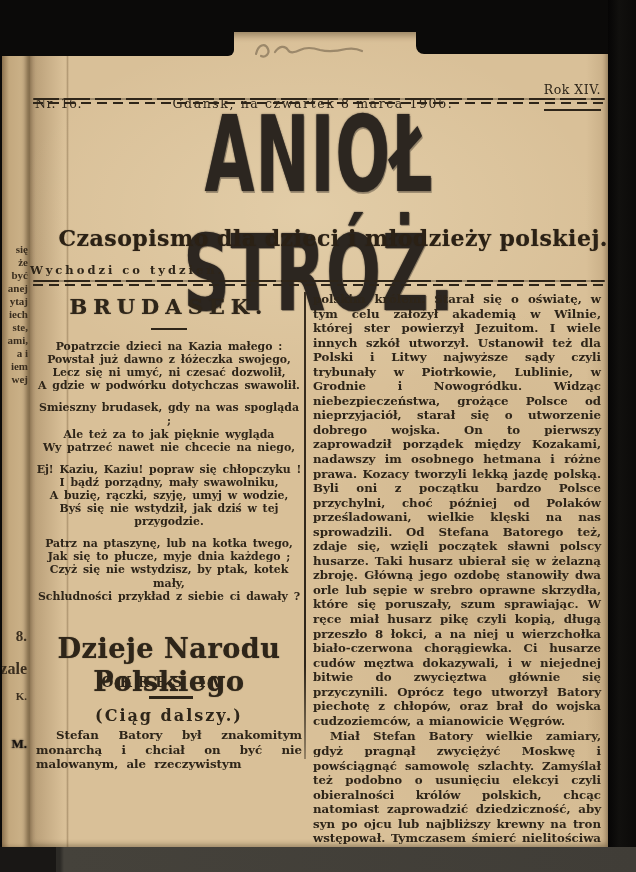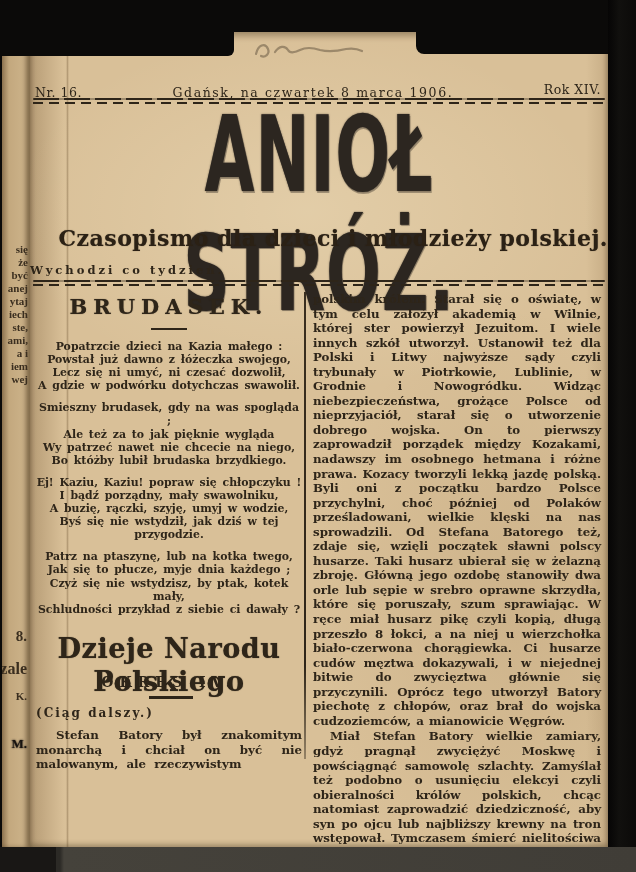--- a/index.html
+++ b/index.html
@@ -31,21 +31,21 @@
       #d9c098;
     box-shadow:inset 0 4px 6px rgba(50,35,15,.35), inset 0 -3px 5px rgba(50,35,15,.3);}
   .crease{position:absolute;left:36px;top:0;width:3px;height:100%;
     background:linear-gradient(90deg,transparent,rgba(70,45,15,.25),transparent);}
 
   
   .hdr{position:absolute;top:50px;left:5px;right:7px;display:flex;
     justify-content:space-between;align-items:flex-end;
     font-size:12.5px;font-weight:normal;letter-spacing:.5px;}
   .hdr .date{letter-spacing:1.6px;}
-  .hdr .vol{border-bottom:2px solid #2e2519;padding-bottom:1px;}
+  .hdr .vol{border-bottom:2px solid #2e2519;padding-bottom:12px;}
 
   
   .rule-deco{position:absolute;left:3px;right:3px;height:8px;}
   .rule-deco .l1{height:2px;border-radius:2px;
     background:repeating-linear-gradient(90deg,#2e2519 0 26px, rgba(46,37,25,.35) 26px 31px);}
   .rule-deco .l2{height:2px;margin-top:2px;
     background:repeating-linear-gradient(90deg,#2e2519 0 10px, transparent 10px 16px);}
   .r-hdr{top:66px;}
   .r-mast{top:248px;}
 
@@ -82,22 +82,22 @@
 
   .ornament{position:absolute;top:551px;left:91px;width:84px;height:20px;}
 
   .art-title{position:absolute;top:340px;left:0;right:0;text-align:center;
     font-size:28px;font-weight:bold;letter-spacing:.5px;
     transform:scaleX(.97);transform-origin:50% 0;
     text-shadow:0 0 1px rgba(46,37,25,.8);}
   .art-period{position:absolute;top:382px;left:0;right:0;text-align:center;
     font-size:14px;font-weight:bold;letter-spacing:6px;}
   .r-art{top:404px;left:113px;width:44px;height:3px;}
-  .art-cont{position:absolute;top:414px;left:0;right:0;text-align:left;
-    font-size:12px;font-weight:bold;letter-spacing:2px;}
+  .art-cont{position:absolute;top:414px;left:0;right:0;text-align:center;
+    font-size:16px;font-weight:bold;letter-spacing:2px;}
   .art-body{position:absolute;top:436px;left:0;width:266px;
     font-size:11.8px;font-weight:bold;line-height:14.5px;text-align:justify;
     text-indent:20px;word-spacing:4px;}
 
   
   .band-top{position:absolute;left:0;top:0;width:636px;height:32px;background:#0b0a09;}
   .band-top-left{position:absolute;left:0;top:0;width:234px;height:56px;background:#0b0a09;
     border-radius:0 0 6px 0;}
   .band-top-right{position:absolute;left:416px;top:0;width:220px;height:54px;background:#0b0a09;
     border-radius:0 0 0 8px;}
@@ -164,21 +164,20 @@
         <div class="stanza">
           <div>Popatrzcie dzieci na Kazia małego :</div>
           <div>Powstał już dawno z łóżeczka swojego,</div>
           <div>Lecz się ni umyć, ni czesać dozwolił,</div>
           <div>A gdzie w podwórku dotychczas swawolił.</div>
         </div>
         <div class="stanza">
           <div>Smieszny brudasek, gdy na was spogląda ;</div>
           <div>Ale też za to jak pięknie wygląda</div>
           <div>Wy patrzeć nawet nie chcecie na niego,</div>
-          <div>Bo któżby lubił brudaska brzydkiego.</div>
         </div>
         <div class="stanza">
           <div>Ej! Kaziu, Kaziu! popraw się chłopczyku !</div>
           <div>I bądź porządny, mały swawolniku,</div>
           <div>A buzię, rączki, szyję, umyj w wodzie,</div>
           <div>Byś się nie wstydził, jak dziś w tej przygodzie.</div>
         </div>
         <div class="stanza">
           <div>Patrz na ptaszynę, lub na kotka twego,</div>
           <div>Jak się to płucze, myje dnia każdego ;</div>

